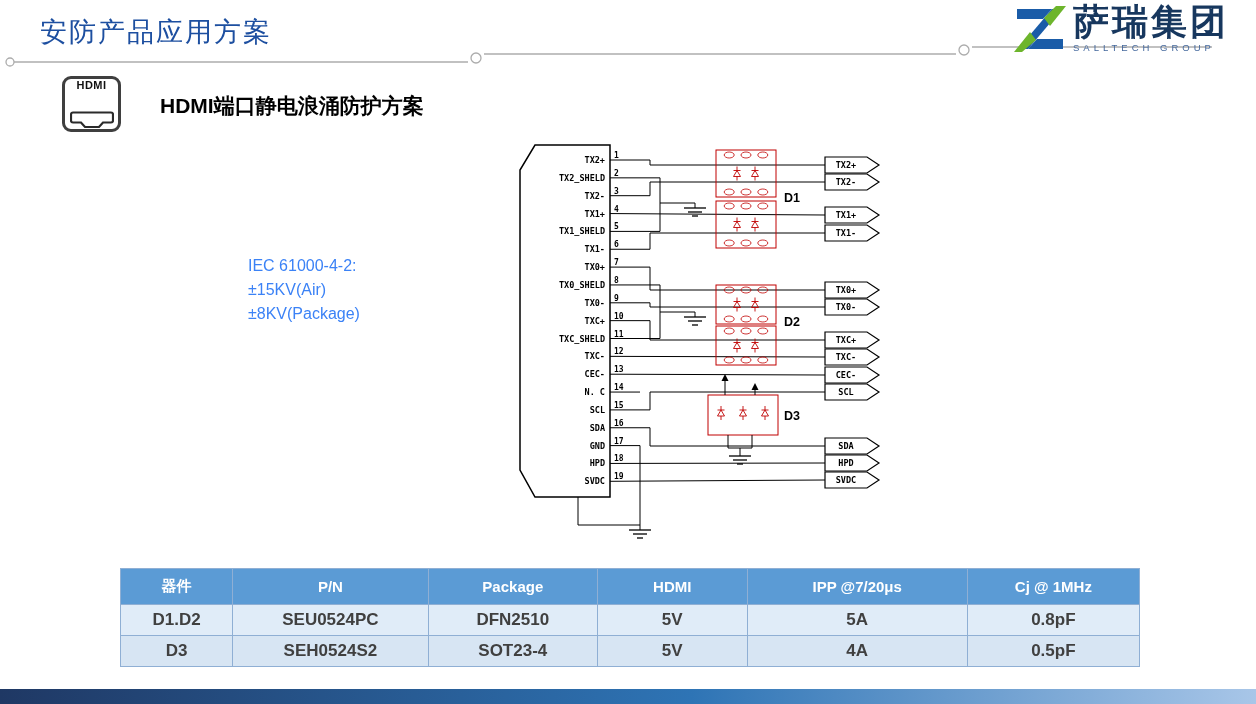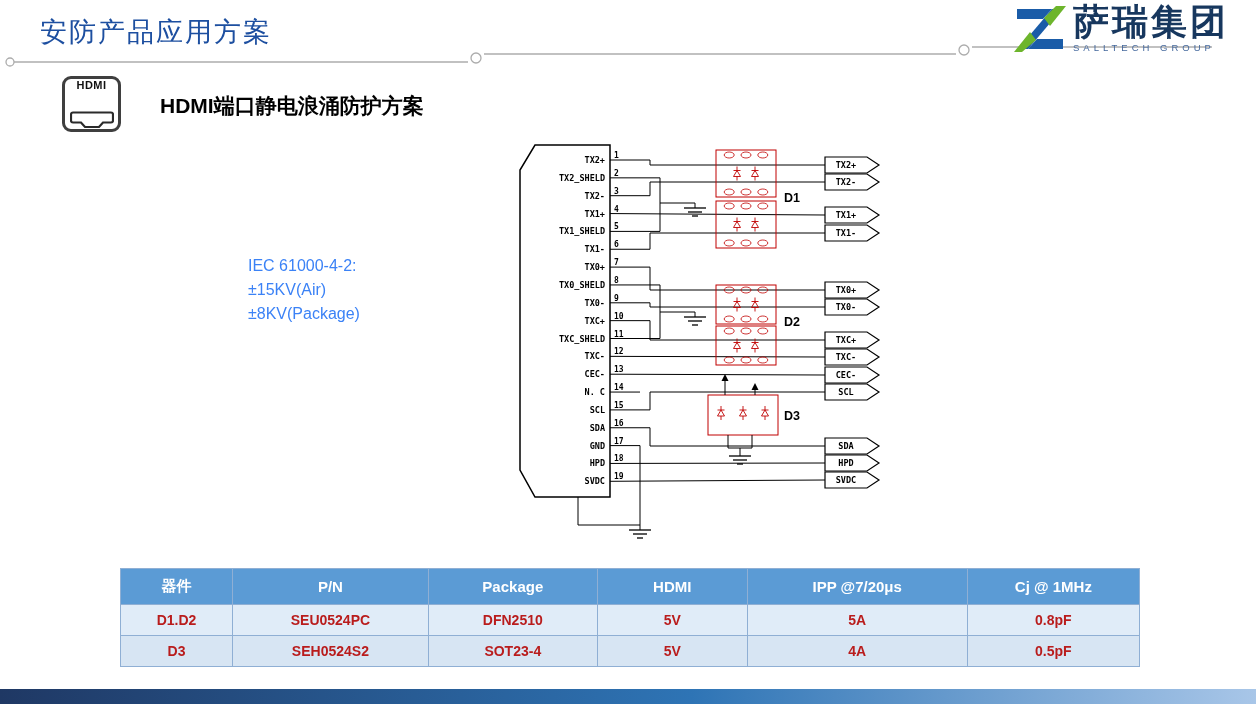--- a/index.html
+++ b/index.html
@@ -28,21 +28,21 @@
   .section-title { position: absolute; left: 160px; top: 92px; font-size: 21px; font-weight: bold; color: #000; }
   .spec-text { position: absolute; left: 248px; top: 254px; font-size: 16px; color: #3b82f6; line-height: 24px; }
   #schematic { position: absolute; left: 500px; top: 140px; }
   .table-wrap { position: absolute; left: 120px; top: 568px; width: 1020px; }
   table { width: 100%; border-collapse: collapse; }
   th {
     background: #5B9BD5; color: #fff; font-size: 15px; font-weight: bold;
     height: 36px; border: 1px solid #8FAFD4; text-align: center;
   }
   td {
-    font-size: 14px; font-weight: bold; color: #b91c1c; text-align: center;
+    font-size: 17px; font-weight: bold; color: #404040; text-align: center;
     height: 31px; border: 1px solid #8FAFD4;
   }
   tbody tr:nth-child(1) td { background: #E0ECF8; }
   tbody tr:nth-child(2) td { background: #D7E5F3; }
   .bottom-bar {
     position: absolute; left: 0; bottom: 0; width: 1256px; height: 15px;
     background: linear-gradient(90deg, #1F3864 0%, #2E74B5 55%, #A8C6E8 100%);
   }
 </style>
 </head>

